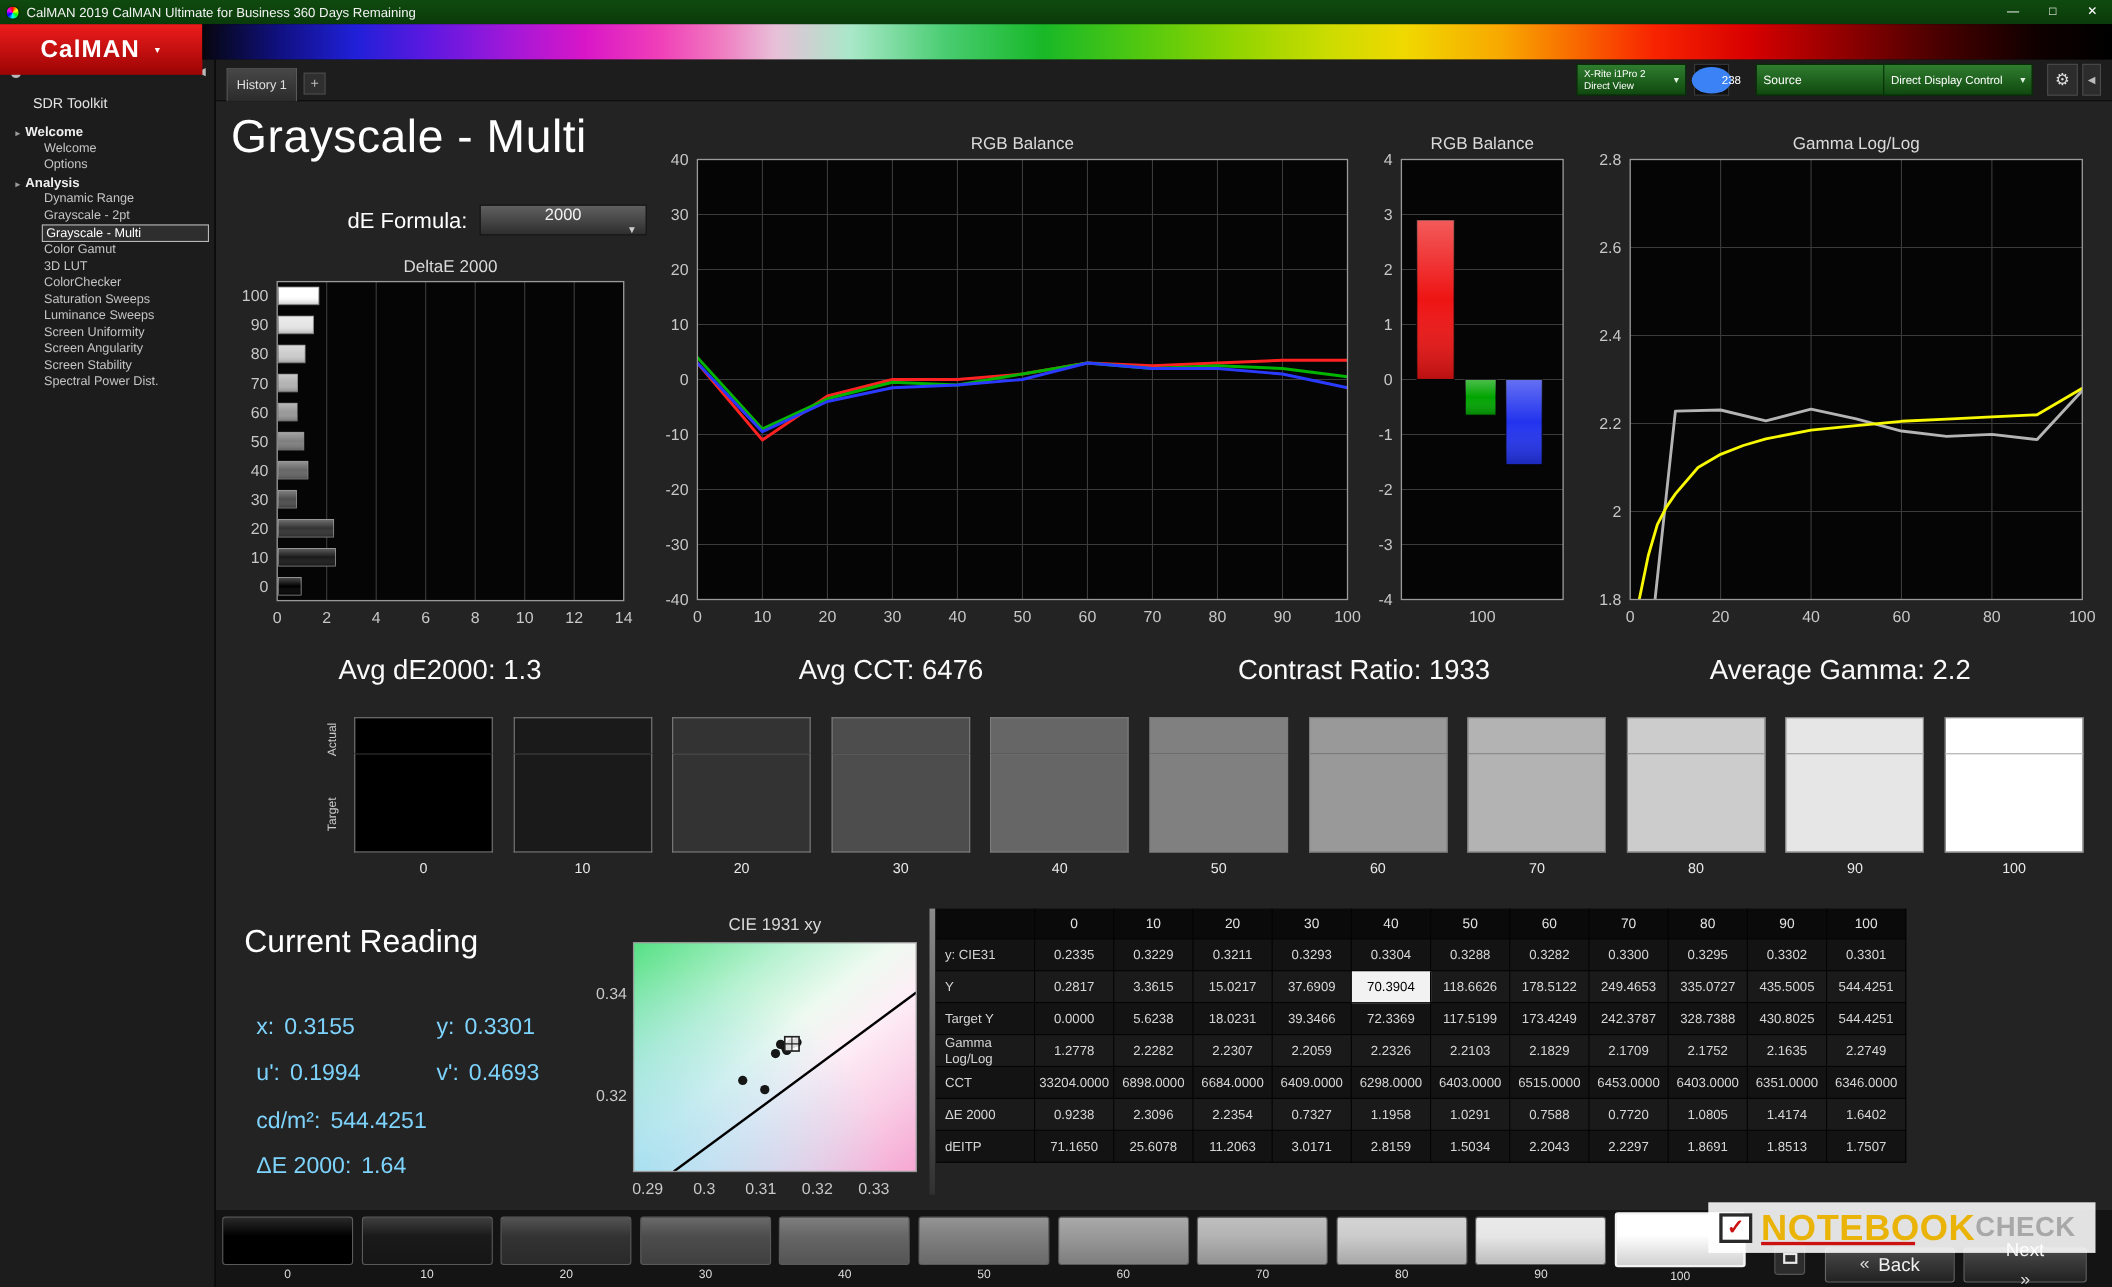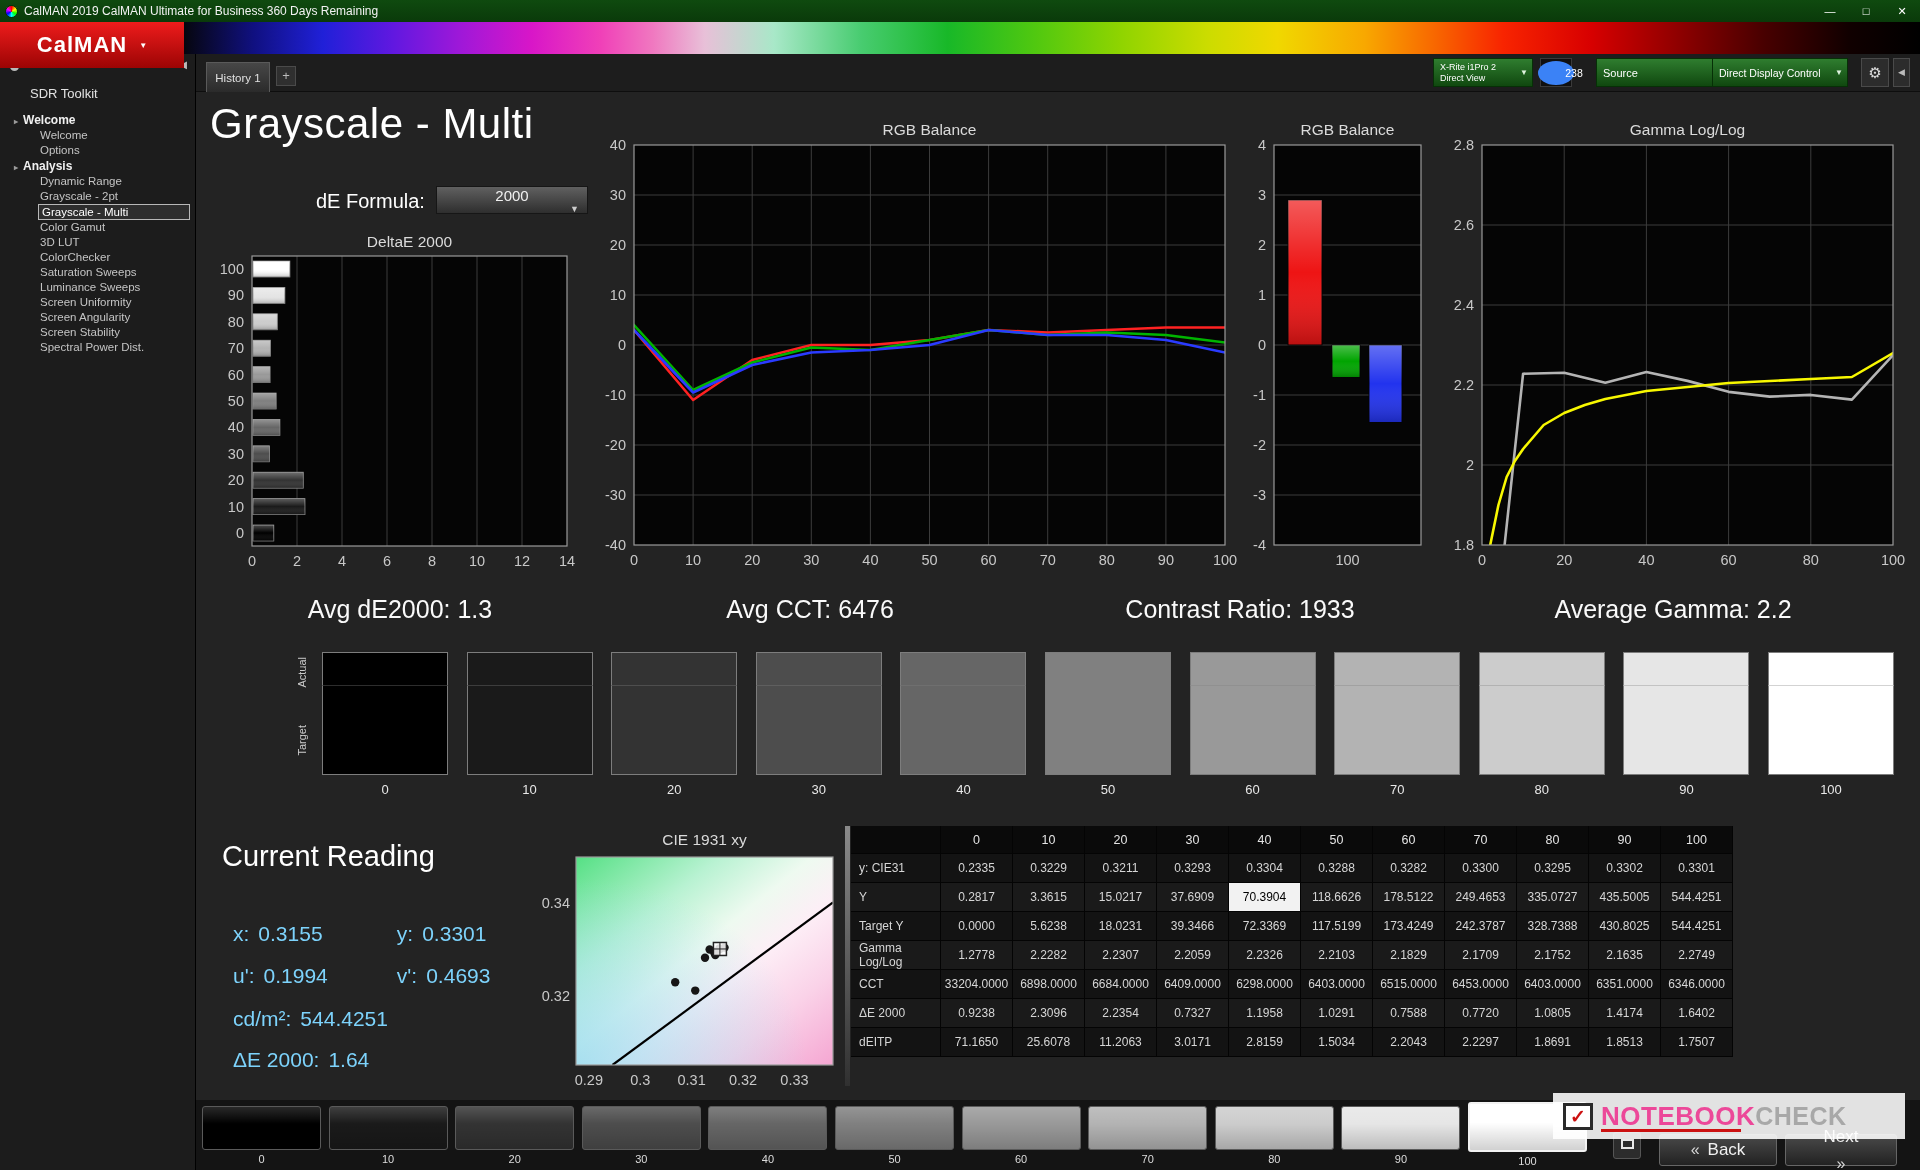--- a/index.html
+++ b/index.html
@@ -107,21 +107,21 @@
 #pattern-btn{position:absolute;left:1417px;top:32px;width:28px;height:27px;background:#2c2c2c;border:1px solid #555;border-radius:3px;}
 .pattern-icon{display:block;width:13px;height:10px;border:2px solid #e8e8e8;margin:6px auto;}
 .navbtn{position:absolute;background:linear-gradient(#4a4a4a,#222);border:1px solid #666;border-radius:3px;color:#f0f0f0;font-size:17px;display:flex;align-items:center;justify-content:center;gap:8px;}
 #back-btn{left:1463px;top:34px;width:118px;height:32px;}
 #next-btn{left:1589px;top:34px;width:112px;height:32px;flex-direction:column;}
 .chev{font-size:16px;color:#d8d8d8;}
 
 
 #watermark{position:absolute;left:1553px;top:1093px;width:352px;height:46px;background:rgba(255,255,255,0.88);display:flex;align-items:center;padding:0 10px;z-index:60;}
 #wm-icon{width:30px;height:27px;border:3px solid #2a2a2a;color:#cc1111;font-size:19px;font-weight:bold;display:flex;align-items:center;justify-content:center;margin-right:8px;background:#fff;}
-#wm-text1{font-size:26px;font-weight:bold;color:#ec4899;letter-spacing:0.5px;}
+#wm-text1{font-size:33px;font-weight:bold;color:#eab308;letter-spacing:0.5px;}
 #wm-text2{font-size:25px;font-weight:bold;color:#a8a8a8;letter-spacing:0.5px;}
 #wm-line{position:absolute;left:48px;top:36px;width:140px;height:3px;background:#cc1111;}
 </style>
 </head>
 <body>
 
 <div id="screen">
 
   <div id="titlebar" class="abs">
     <span class="app-icon"></span>

